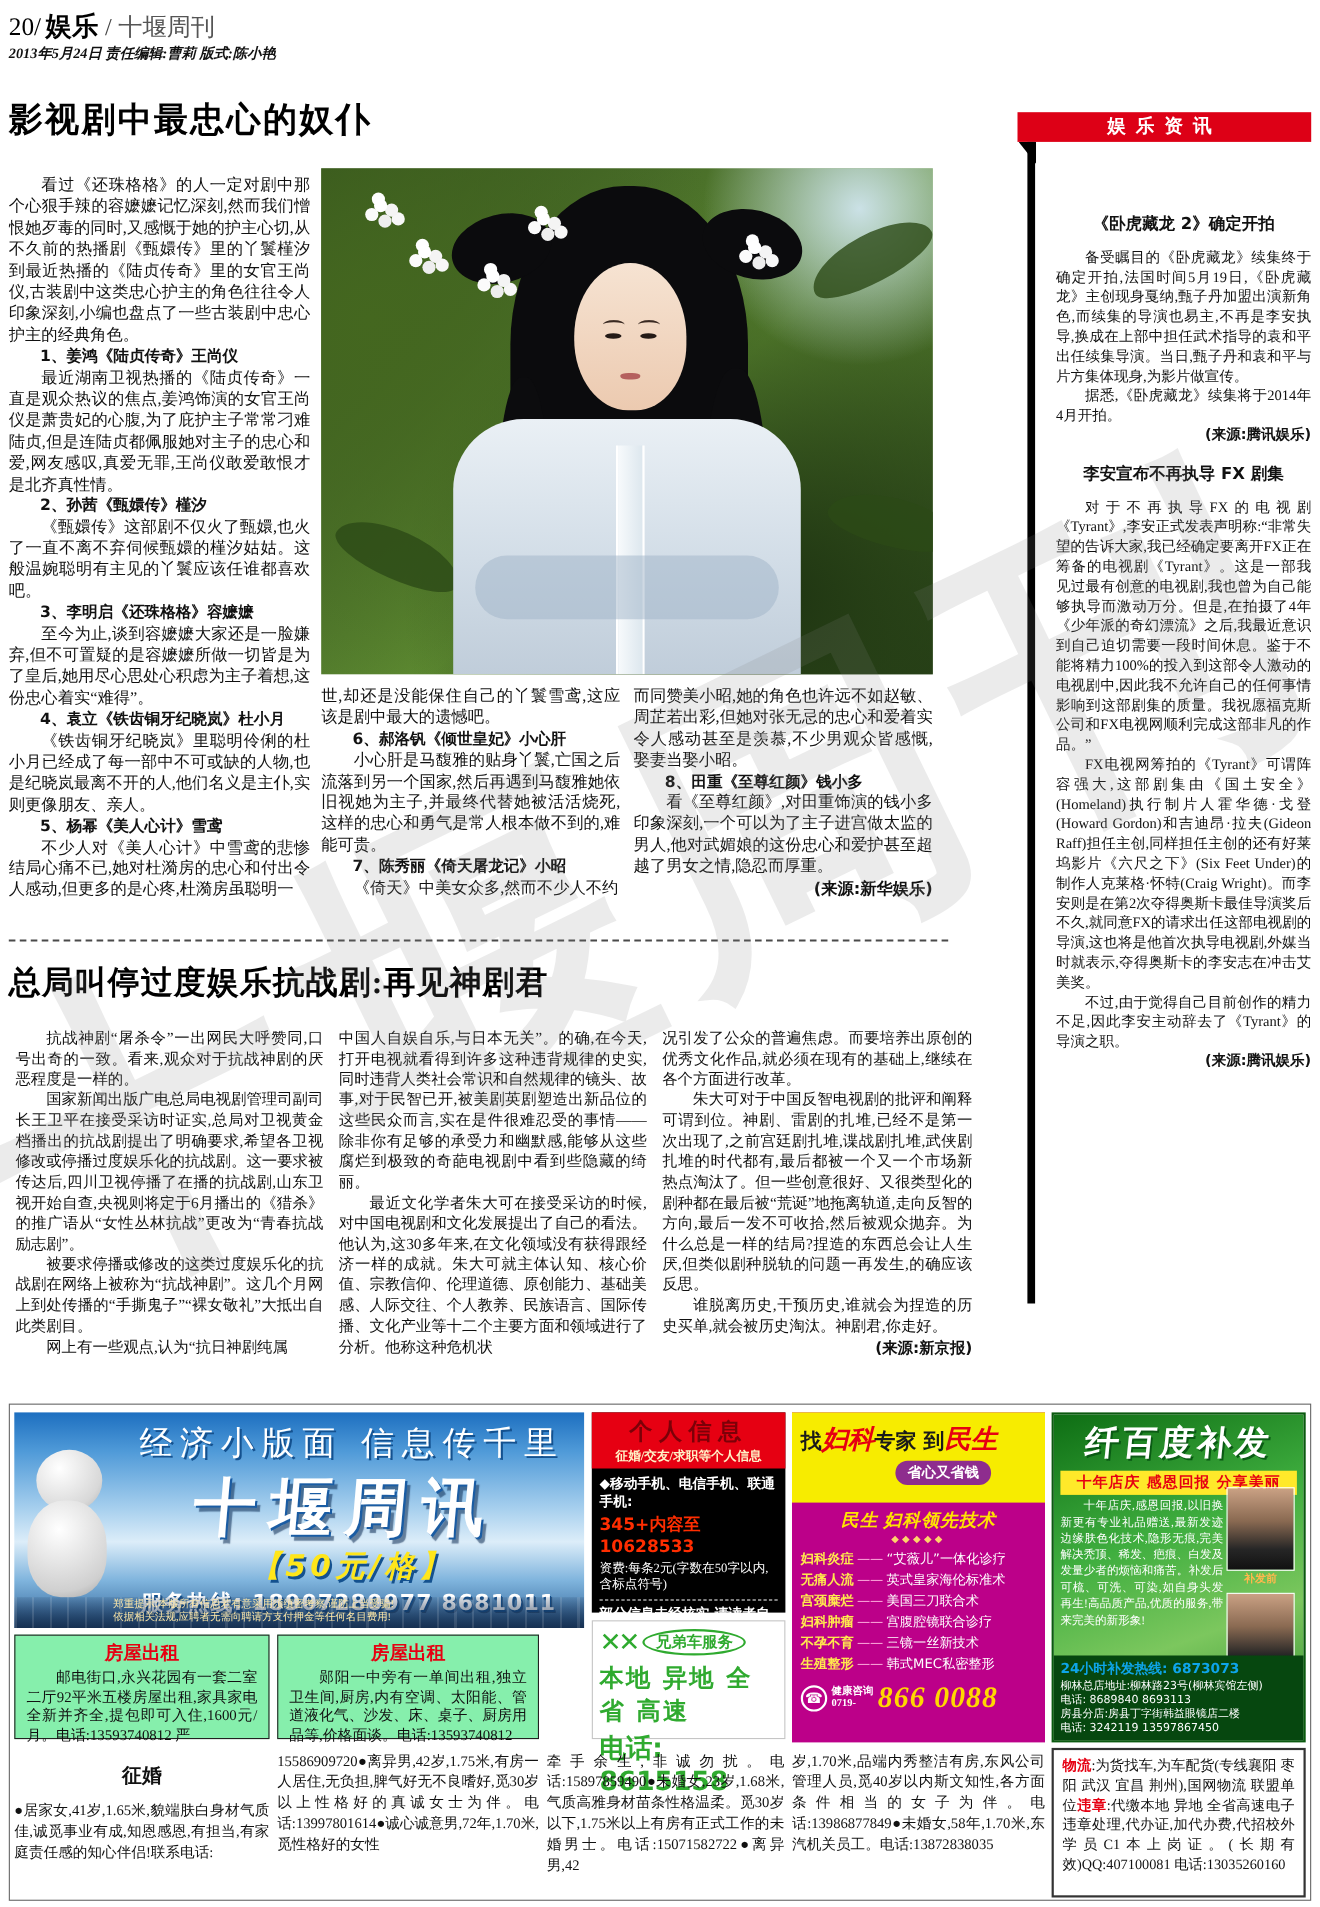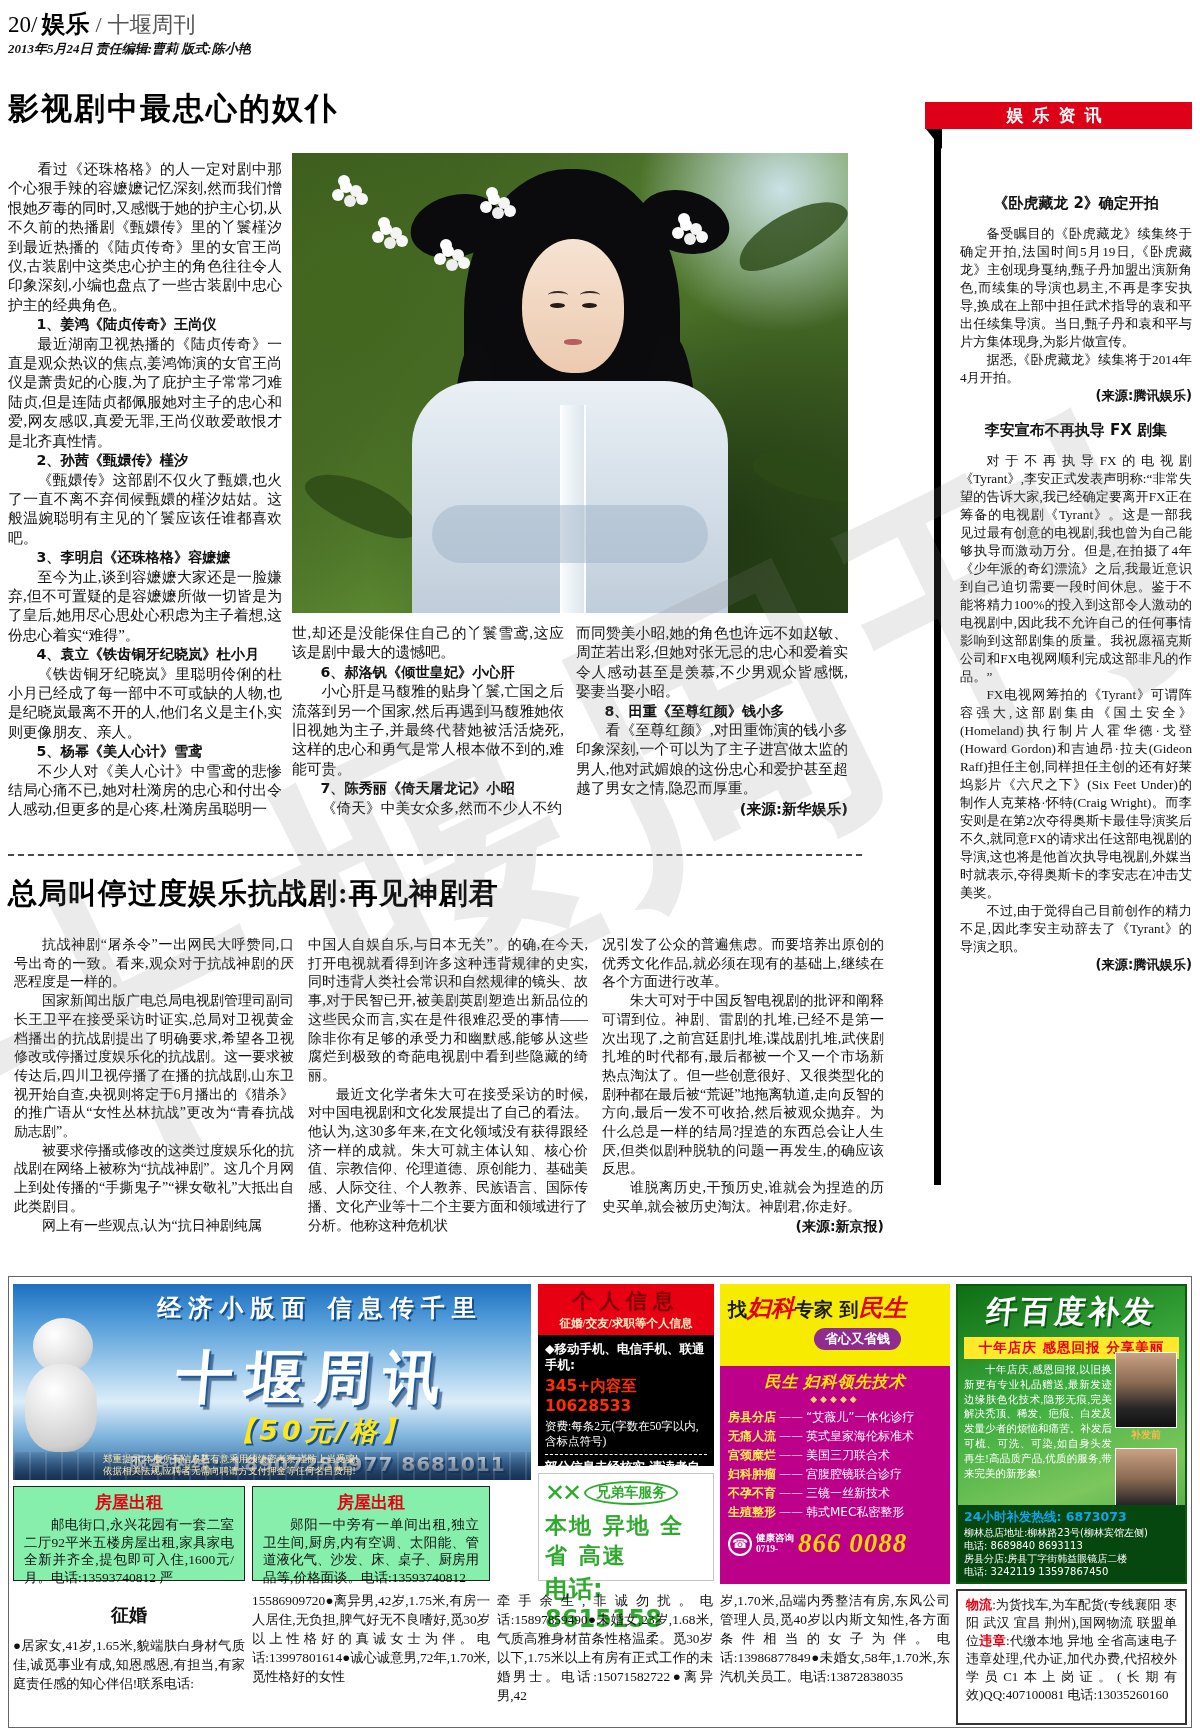--- a/index.html
+++ b/index.html
@@ -71,21 +71,21 @@
      color:rgba(130,130,130,0.16);white-space:nowrap;pointer-events:none;z-index:6;}
   
   .ads{left:8px;top:1276px;width:1184px;height:452px;border:1px solid #666;box-sizing:border-box;}
   .ads .abs{position:absolute;}
   
   .ad-zx{left:4px;top:7px;width:518px;height:196px;overflow:hidden;color:#fff;text-align:center;
      background:linear-gradient(180deg,#1d6fc0 0%,#4f9ad8 18%,#a8d0ee 45%,#dcedf9 60%,#7fb4dd 78%,#2c5e93 100%);}
   .zx-mascot{left:12px;top:34px;width:96px;height:152px;}
   .zx-head{width:60px;height:56px;margin-left:8px;background:radial-gradient(circle at 35% 30%,#ffffff,#d8d8d8 70%,#b0b0b0);border-radius:50%;}
   .zx-bod{width:72px;height:88px;margin-top:-10px;background:radial-gradient(circle at 40% 30%,#fff,#cfcfcf 75%,#9f9f9f);border-radius:46% 46% 42% 42%;}
-  .zx-tagline{margin:8px 0 16px 96px;font-family:"DejaVu Sans",sans-serif;font-weight:700;font-size:24px;letter-spacing:7px;
+  .zx-tagline{margin:8px 0 0 96px;font-family:"DejaVu Sans",sans-serif;font-weight:400;font-size:30px;letter-spacing:7px;
      text-shadow:2px 2px 0 #14518f;}
   .zx-title{margin:0 0 0 84px;font-family:"DejaVu Sans",sans-serif;font-weight:900;font-size:57px;letter-spacing:12px;
      transform:skewX(-5deg);text-shadow:2px 2px 0 #1a5ca3,5px 5px 1px rgba(10,40,80,.55);}
   .zx-price{margin:-4px 0 0 96px;font-style:italic;font-weight:900;font-size:27px;color:#ffe61a;letter-spacing:4px;
      font-family:"DejaVu Sans",sans-serif;text-shadow:2px 2px 0 #14518f;}
   .zx-hotline{margin:2px 0 0 90px;font-family:"DejaVu Sans",sans-serif;font-weight:900;font-size:20px;letter-spacing:1px;
      text-shadow:1px 1px 0 #14518f,2px 2px 0 rgba(10,40,80,.5);}
   .zx-warn{position:absolute;left:0;bottom:0;width:100%;padding:2px 0 3px 90px;box-sizing:border-box;
      font-size:9.5px;line-height:11.5px;color:#ffe9a8;text-align:left;background:
      repeating-linear-gradient(90deg,rgba(255,255,255,.12) 0 2px,rgba(0,0,0,0) 2px 16px),
@@ -305,21 +305,21 @@
     <div class="abs ad-fk">
       <div class="fk-top">
         <div class="fk-l1">
           <span>找</span><span class="fk-em">妇科</span><span>专家 到</span><span class="fk-em">民生</span>
         </div>
         <div class="fk-badge">省心又省钱</div>
       </div>
       <div class="fk-main">
         <div class="fk-slogan">民生 妇科领先技术</div>
         <div class="fk-deco">◆◆◆◆◆</div>
-        <div class="fk-row"><span class="fk-k">房县分店</span><span class="fk-dash">——</span><span class="fk-v">“艾薇儿”一体化诊疗</span></div>
+        <div class="fk-row"><span class="fk-k">妇科炎症</span><span class="fk-dash">——</span><span class="fk-v">“艾薇儿”一体化诊疗</span></div>
         <div class="fk-row"><span class="fk-k">无痛人流</span><span class="fk-dash">——</span><span class="fk-v">英式皇家海伦标准术</span></div>
         <div class="fk-row"><span class="fk-k">宫颈糜烂</span><span class="fk-dash">——</span><span class="fk-v">美国三刀联合术</span></div>
         <div class="fk-row"><span class="fk-k">妇科肿瘤</span><span class="fk-dash">——</span><span class="fk-v">宫腹腔镜联合诊疗</span></div>
         <div class="fk-row"><span class="fk-k">不孕不育</span><span class="fk-dash">——</span><span class="fk-v">三镜一丝新技术</span></div>
         <div class="fk-row"><span class="fk-k">生殖整形</span><span class="fk-dash">——</span><span class="fk-v">韩式MEC私密整形</span></div>
         <div class="fk-phone">
           <span class="fk-icon">☎</span>
           <span class="fk-lbl"><span>健康咨询</span><br><span>0719-</span></span>
           <span class="fk-num">866 0088</span>
         </div>

